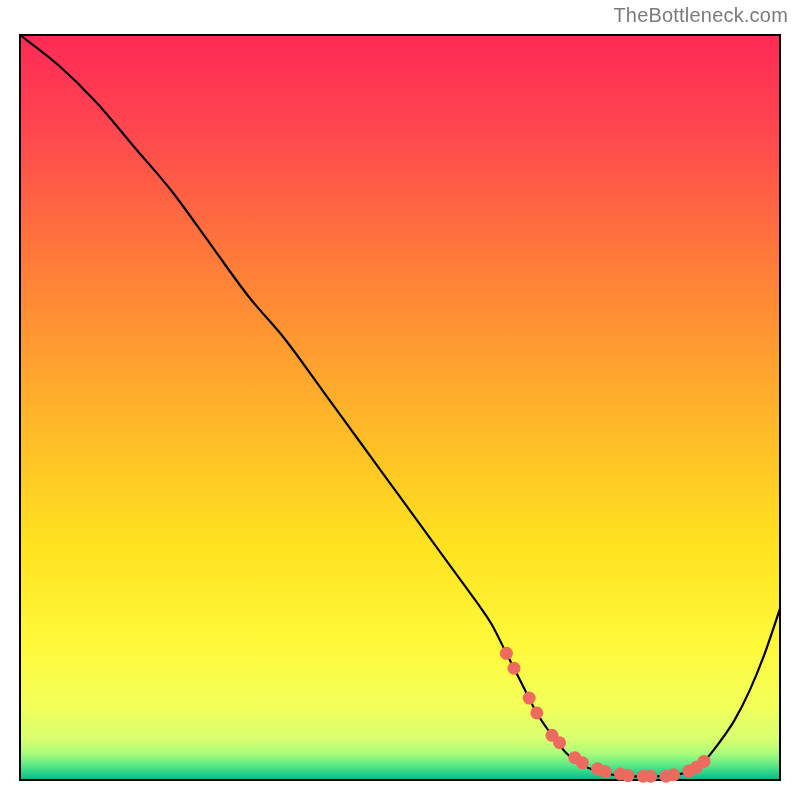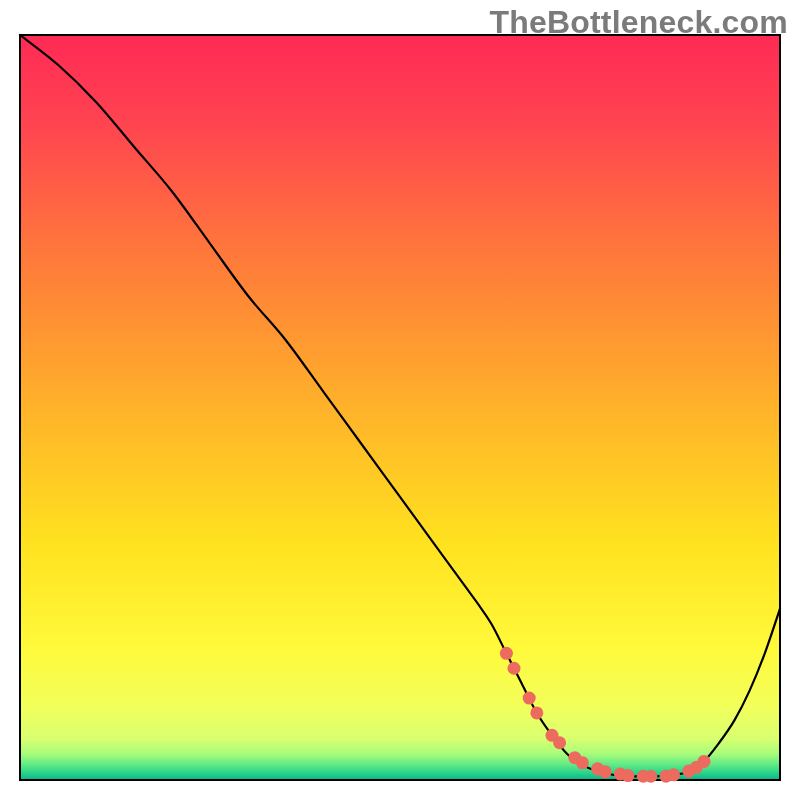--- a/index.html
+++ b/index.html
@@ -13,22 +13,22 @@
   }
   .stage {
     position: relative;
     width: 800px;
     height: 800px;
   }
   .watermark {
     position: absolute;
     top: 4px;
     right: 12px;
-    font-size: 32px;
-    font-weight: 700;
+    font-size: 20px;
+    font-weight: 400;
     color: #7b7b7b;
     z-index: 50;
     letter-spacing: 0.2px;
   }
   svg.plot {
     position: absolute;
     left: 0;
     top: 0;
   }
 </style>

